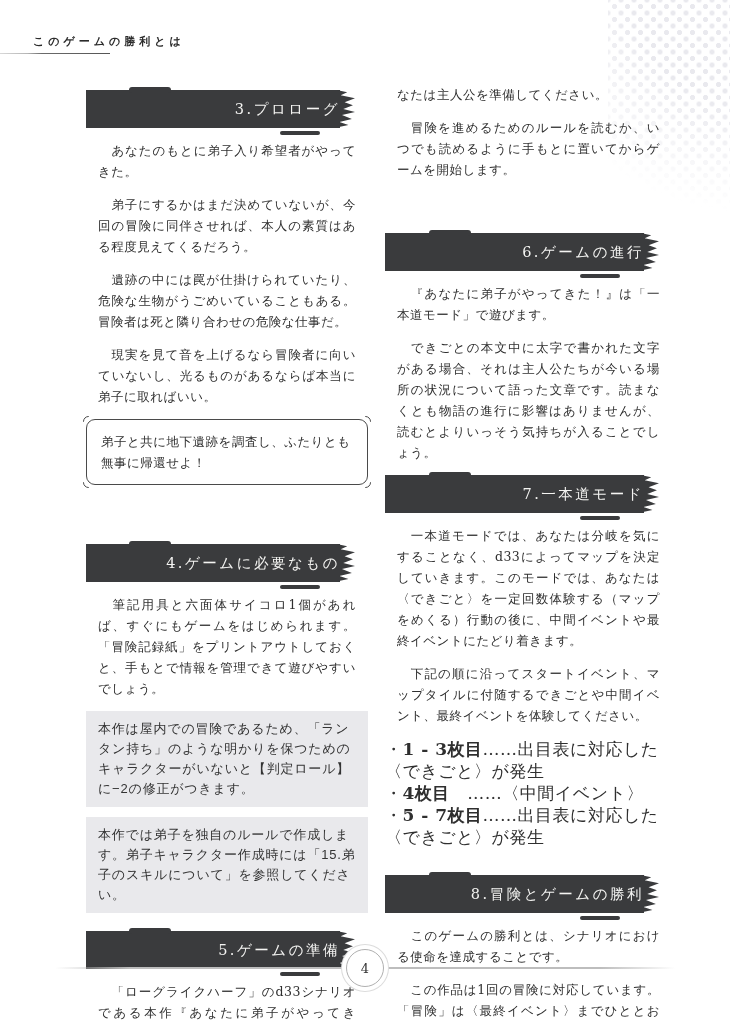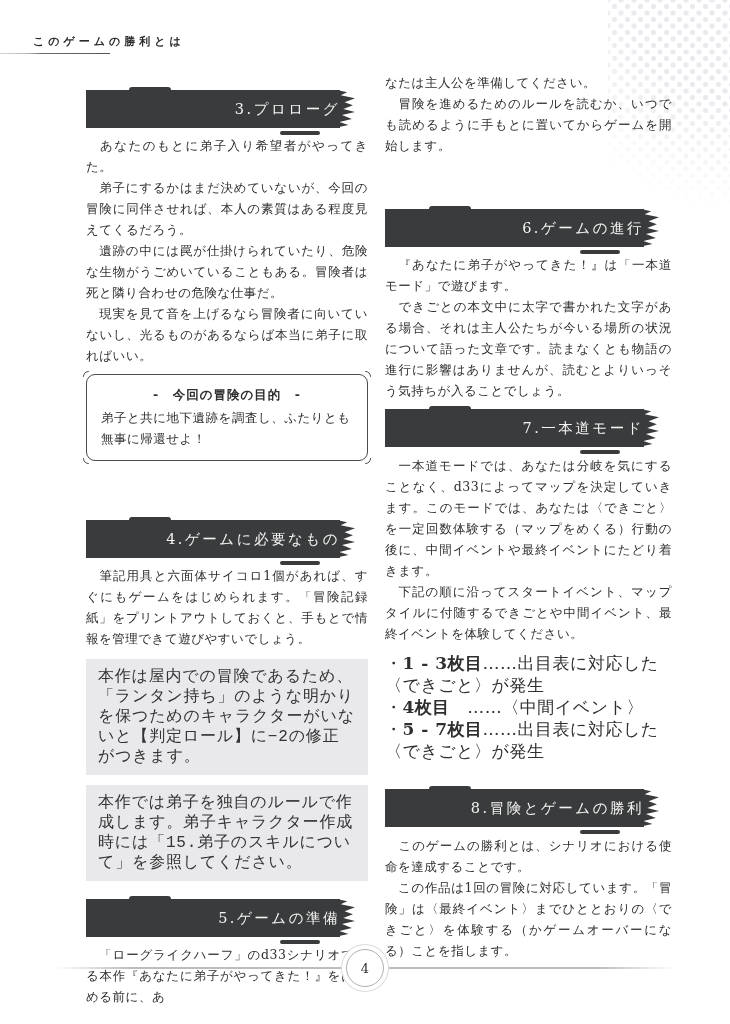--- a/index.html
+++ b/index.html
@@ -43,21 +43,21 @@
     content:"";position:absolute;top:0;right:-15px;width:26px;height:100%;background:#3a3b3d;
     clip-path:polygon(0 0,30% 0,70% 6%,45% 14%,100% 22%,60% 32%,92% 40%,55% 50%,100% 58%,50% 66%,88% 76%,40% 84%,75% 92%,20% 100%,0 100%);
   }
   .banner-label{
     position:relative;z-index:1;display:block;line-height:38px;padding-left:30px;
     color:#f4f4f2;font-size:14.5px;letter-spacing:2.5px;
   }
   
   .paras{margin-top:7px;}
   .paras p{
-    margin:0;font-size:12.5px;line-height:21px;letter-spacing:0.5px;
+    margin:12px;font-size:12.5px;line-height:21px;letter-spacing:0.5px;
     text-align:justify;
   }
   
   .goal-box{
     position:relative;margin-top:8px;border:1px solid #4a4a4a;border-radius:9px;
     padding:9px 14px 11px 14px;background:#fff;
   }
   .goal-title{
     text-align:center;font-weight:bold;font-size:12.5px;letter-spacing:1px;line-height:21px;
   }
@@ -65,22 +65,22 @@
   .corner{position:absolute;width:9px;height:9px;border:1px solid #4a4a4a;border-radius:50%;background:transparent;}
   .corner.tl{top:-4px;left:-4px;clip-path:inset(0 46% 46% 0);}
   .corner.tr{top:-4px;right:-4px;clip-path:inset(0 0 46% 46%);}
   .corner.bl{bottom:-4px;left:-4px;clip-path:inset(46% 46% 0 0);}
   .corner.br{bottom:-4px;right:-4px;clip-path:inset(46% 0 0 46%);}
   
   .note-box{
     margin-top:10px;background:#e9e9ec;padding:8px 12px;
   }
   .note-box p{
-    margin:0;font-size:16px;line-height:20px;letter-spacing:0.8px;
-    font-family:Liberation Mono, monospace;color:#333;
+    margin:0;font-size:13px;line-height:20px;letter-spacing:0.8px;
+    font-family:Liberation Sans, sans-serif;color:#333;
   }
   
   .seq-list{margin-top:8px;}
   .seq-item{font-size:17px;line-height:22px;letter-spacing:0.5px;}
   .seq-label{font-weight:bold;}
   
   .mt-s4{margin-top:59px;}
   .mt-s5{margin-top:18px;}
   .mt-s6{margin-top:53px;}
   .mt-s7{margin-top:8px;}
@@ -119,21 +119,20 @@
       <p>　弟子にするかはまだ決めていないが、今回の冒険に同伴させれば、本人の素質はある程度見えてくるだろう。</p>
       <p>　遺跡の中には罠が仕掛けられていたり、危険な生物がうごめいていることもある。冒険者は死と隣り合わせの危険な仕事だ。</p>
       <p>　現実を見て音を上げるなら冒険者に向いていないし、光るものがあるならば本当に弟子に取ればいい。</p>
     </div>
 
     <div class="goal-box">
       <span class="corner tl"></span>
       <span class="corner tr"></span>
       <span class="corner bl"></span>
       <span class="corner br"></span>
-      <div class="goal-title">-　今回の冒険の目的　-</div>
       <p class="goal-body">弟子と共に地下遺跡を調査し、ふたりとも無事に帰還せよ！</p>
     </div>
 
     <div class="banner mt-s4">
       <span class="banner-label">4.ゲームに必要なもの</span>
     </div>
     <div class="paras">
       <p>　筆記用具と六面体サイコロ1個があれば、すぐにもゲームをはじめられます。「冒険記録紙」をプリントアウトしておくと、手もとで情報を管理できて遊びやすいでしょう。</p>
     </div>
 

